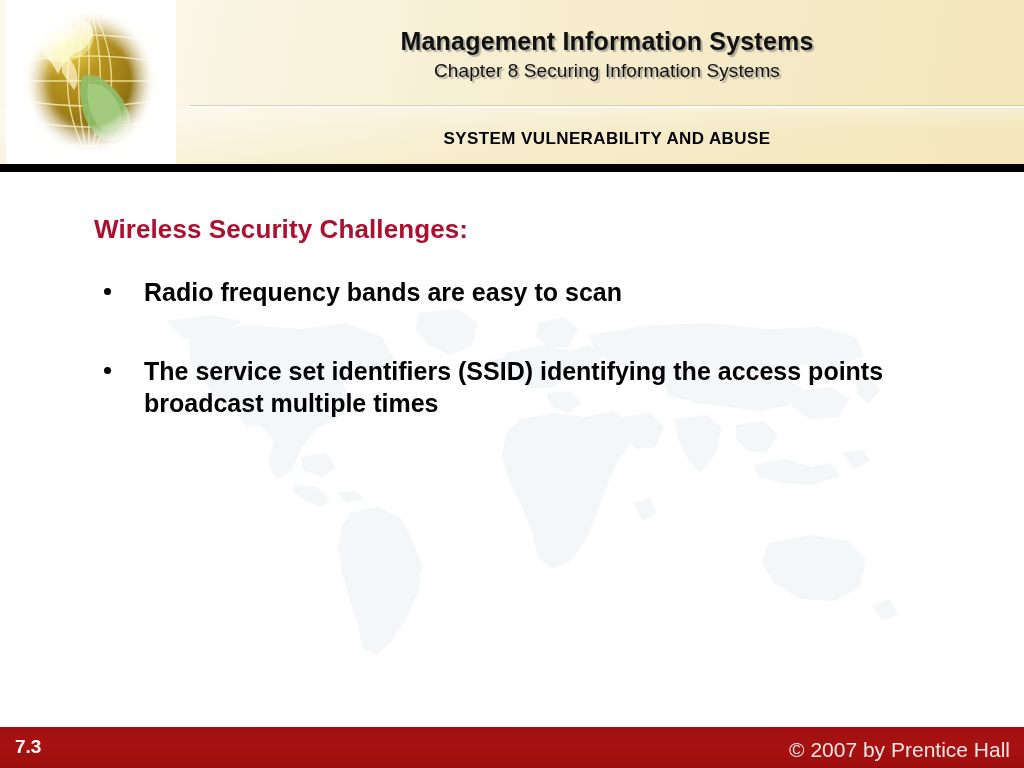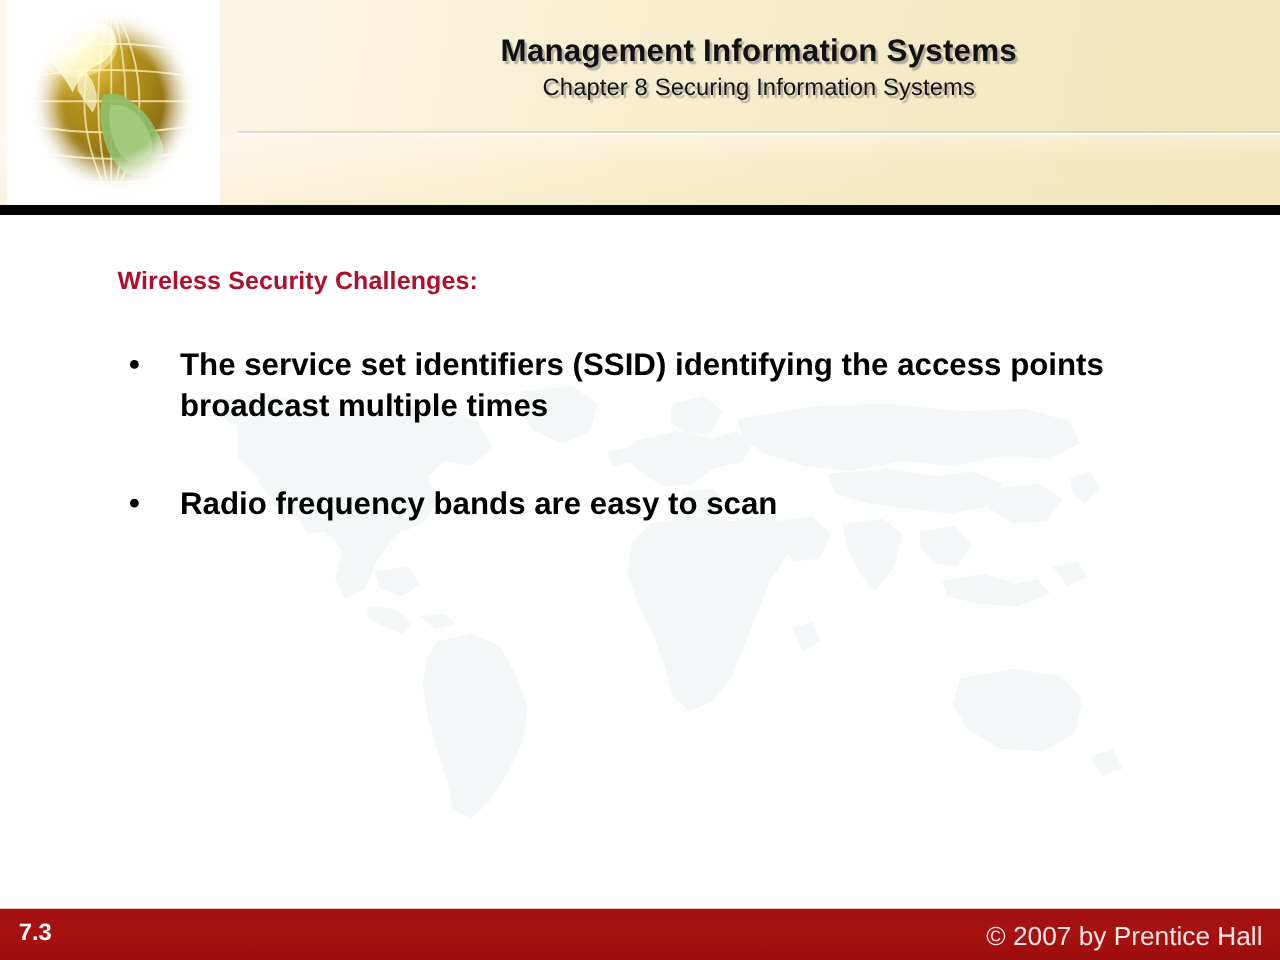--- a/index.html
+++ b/index.html
@@ -208,21 +208,21 @@
     left: 0;
     top: 0;
     width: 1024px;
     height: 555px;
   }
 
   .slide-title {
     position: absolute;
     left: 94px;
     top: 42px;
-    font-size: 20px;
+    font-size: 26px;
     font-weight: bold;
     color: #ae0f2e;
     letter-spacing: 0.1px;
     white-space: nowrap;
   }
 
   .bullets {
     position: absolute;
     left: 94px;
     top: 104px;
@@ -327,20 +327,21 @@
         </svg>
       </div>
       <div class="globe-soft"></div>
     </div>
 
     <div class="hdr-title">Management Information Systems</div>
     <div class="hdr-sub">Chapter 8 Securing Information Systems</div>
 
     <div class="header-divider"></div>
 
+    <div class="hdr-section">SYSTEM VULNERABILITY AND ABUSE</div>
   </div>
 
   <div class="header-rule"></div>
 
   <div class="body-area">
 
     <svg class="worldmap" viewBox="0 0 760 400" preserveAspectRatio="none">
       <g fill="#b9cfd1" opacity="0.55">
 
         <path d="M 40 30 L 96 18 L 150 22 L 196 16 L 232 30 L 244 52 L 226 66 L 206 62 L 192 74 L 200 94
@@ -390,25 +391,25 @@
         <path d="M 722 298 L 740 292 L 748 308 L 732 314 Z"></path>
       </g>
     </svg>
 
     <div class="content">
       <div class="slide-title">Wireless Security Challenges:</div>
 
       <div class="bullets">
         <div class="bullet">
           <span class="dot"></span>
-          <span class="bullet-text">The service set identifiers (SSID) identifying the access points broadcast multiple times</span>
+          <span class="bullet-text">Radio frequency bands are easy to scan</span>
         </div>
         <div class="bullet">
           <span class="dot"></span>
-          <span class="bullet-text">Radio frequency bands are easy to scan</span>
+          <span class="bullet-text">The service set identifiers (SSID) identifying the access points broadcast multiple times</span>
         </div>
       </div>
     </div>
   </div>
 
   <div class="footer">
     <div class="footer-num">7.3</div>
     <div class="footer-copy">© 2007 by Prentice Hall</div>
   </div>
 

